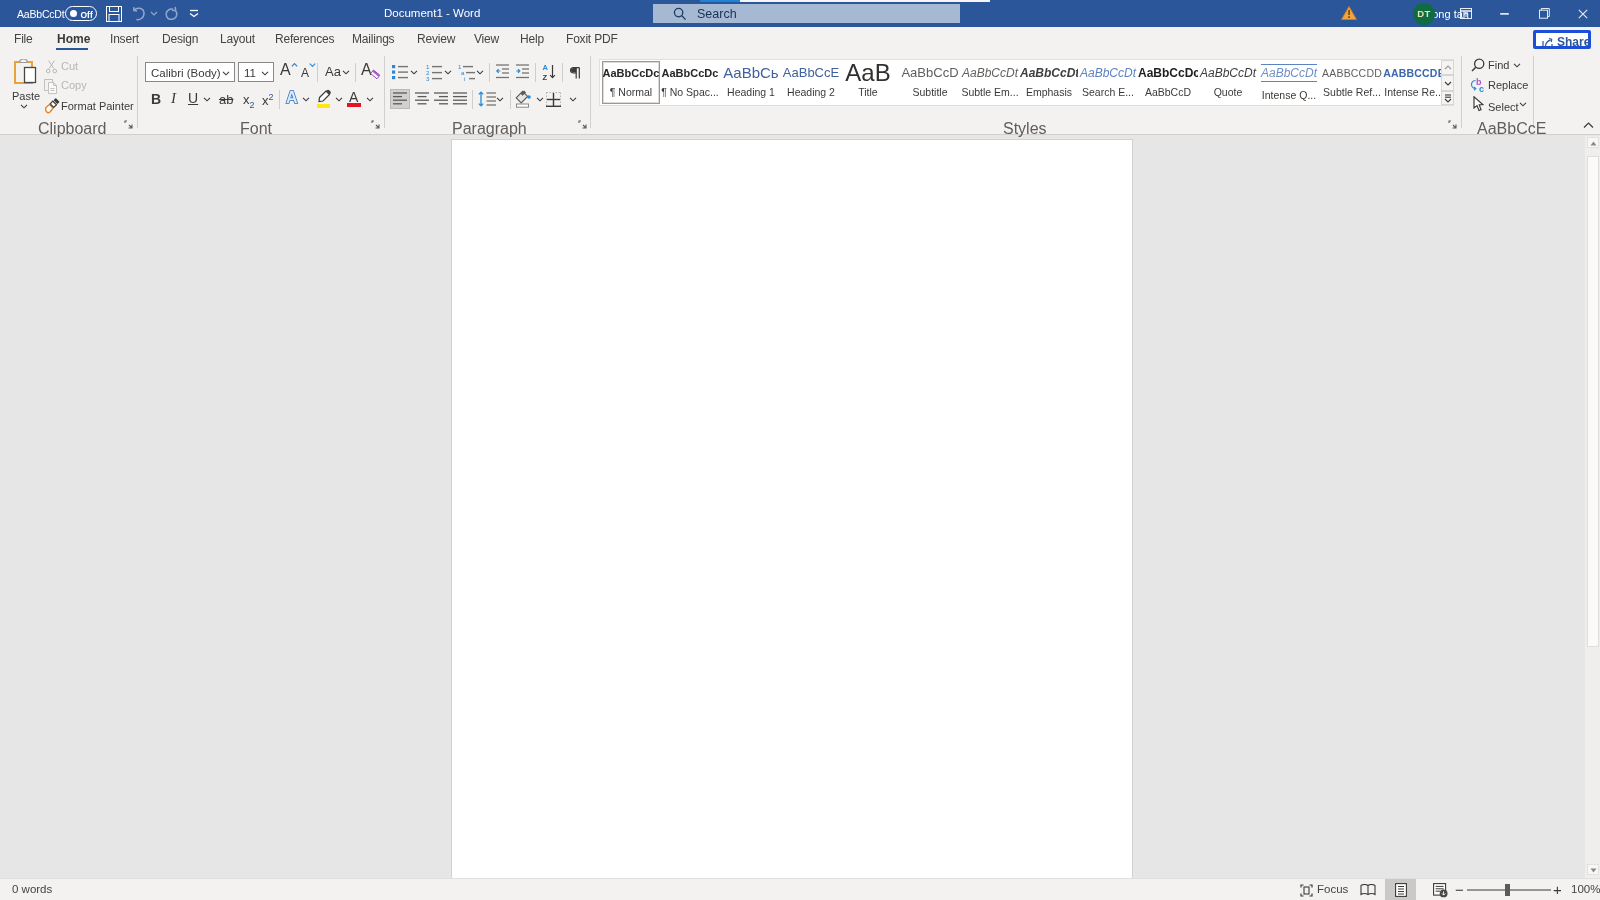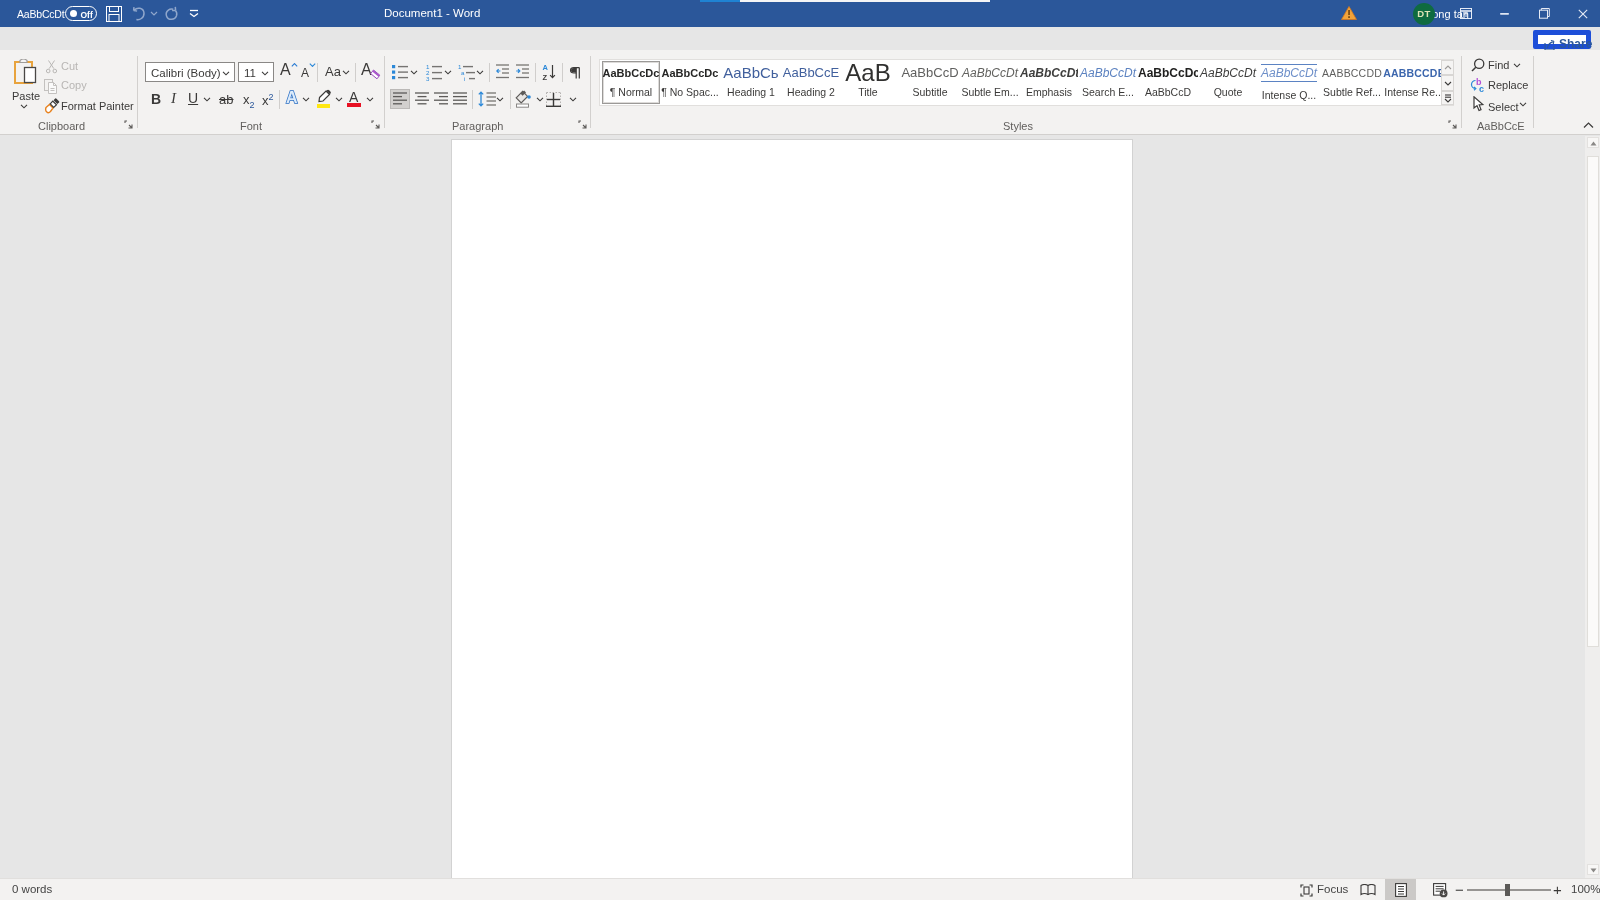--- a/index.html
+++ b/index.html
@@ -20,26 +20,26 @@
 #searchbox .sicon { position:absolute; left:20px; top:3px; }
 #searchbox .stxt { position:absolute; left:44px; top:3px; font-size:12.5px; color:#173055; }
 #user-name { position:absolute; left:1420px; top:8px; font-size:11px; }
 #avatar { position:absolute; left:1413px; top:3px; width:22px; height:22px; border-radius:50%; background:#0f6b40; color:#dfe3b5; font-size:9.5px; font-weight:bold; text-align:center; line-height:22px; letter-spacing:0.3px; }
 
 
 #tabrow { position:absolute; left:0; top:27px; width:1600px; height:23px; background:#f3f2f1; }
 .tab { position:absolute; top:5px; font-size:12px; letter-spacing:-0.2px; color:#444; }
 .tab.sel { color:#38393b; }
 #home-underline { position:absolute; left:56px; top:21px; width:32px; height:3px; background:#2b579a; }
-#sharebtn { position:absolute; left:1533px; top:30px; width:58px; height:19px; background:#fff; border:5px solid #1d4ed8; border-radius:2px; }
+#sharebtn { position:absolute; left:1533px; top:30px; width:58px; height:19px; background:#fff; border:3px solid #1d4ed8; border-radius:2px; }
 #sharebtn span { position:absolute; left:21px; top:2px; font-size:12px; color:#2b579a; font-weight:bold; }
 
 
 #ribbon { position:absolute; left:0; top:50px; width:1600px; height:85px; background:#f3f2f1; border-bottom:1px solid #d2d0ce; }
-.grouplabel { position:absolute; font-size:11px; color:#605e5c; top:70px; }
+.grouplabel { position:absolute; font-size:16px; color:#605e5c; top:70px; }
 .gdivider { position:absolute; top:6px; height:72px; width:1px; background:#d2d0ce; }
 .launcher { position:absolute; top:70px; width:10px; height:10px; }
 .ricon { position:absolute; }
 .rlabel { position:absolute; font-size:11px; color:#3b3a39; }
 .graylabel { position:absolute; font-size:11px; color:#b8b6b4; }
 .chev { position:absolute; }
 
 
 .combo { position:absolute; background:#fff; border:1px solid #8a8886; }
 
@@ -104,20 +104,27 @@
       <path d="M1 1 L4 4 L7 1" fill="none" stroke="#90a7cc" stroke-width="1.2"></path>
     </svg>
     <svg class="abs" style="left:164px;top:6px;" width="15" height="15" viewBox="0 0 15 15">
       <path d="M11.6 4.4 L11.3 0.9 M11.6 4.4 L8.1 4.6 M11.1 4.0 Q13.5 6.6 12.5 9.8 Q11.3 13.2 7.5 13.3 Q3.7 13.4 2.5 9.9 Q1.4 6.5 4.1 4.3 Q6.3 2.5 9.2 3.3" fill="none" stroke="#90a7cc" stroke-width="1.5"></path>
     </svg>
     <svg class="abs" style="left:189px;top:9px;" width="10" height="9" viewBox="0 0 10 9">
       <line x1="1" y1="1.5" x2="9" y2="1.5" stroke="#ffffff" stroke-width="1.3"></line>
       <path d="M1 4.5 L5 7.5 L9 4.5" fill="none" stroke="#ffffff" stroke-width="1.3"></path>
     </svg>
     <span id="title-text">Document1  -  Word</span>
+    <span id="searchbox">
+      <svg class="sicon" width="14" height="14" viewBox="0 0 14 14">
+        <circle cx="5.6" cy="5.6" r="4.2" fill="none" stroke="#1d3a66" stroke-width="1.3"></circle>
+        <line x1="8.8" y1="8.8" x2="12.6" y2="12.6" stroke="#1d3a66" stroke-width="1.3"></line>
+      </svg>
+      <span class="stxt">Search</span>
+    </span>
     <svg class="abs" style="left:1341px;top:6px;" width="16" height="14" viewBox="0 0 16 14">
       <path d="M8 0.5 L15.5 13.5 L0.5 13.5 Z" fill="#f2a33a" stroke="#d8781c" stroke-width="0.8"></path>
       <rect x="7.2" y="4" width="1.7" height="5" fill="#7a4a10"></rect>
       <rect x="7.2" y="10.2" width="1.7" height="1.8" fill="#7a4a10"></rect>
     </svg>
     <span id="user-name">duong tan</span>
     <span id="avatar">DT</span>
     <svg class="abs" style="left:1460px;top:8px;" width="12" height="11" viewBox="0 0 12 11">
       <rect x="0.5" y="0.5" width="11" height="10" fill="none" stroke="#e6ebf5" stroke-width="1"></rect>
       <line x1="0.5" y1="3" x2="11.5" y2="3" stroke="#e6ebf5" stroke-width="1.6"></line>
@@ -129,20 +136,34 @@
     <svg class="abs" style="left:1539px;top:8px;" width="11" height="11" viewBox="0 0 11 11">
       <rect x="0.5" y="2.2" width="8" height="8" fill="none" stroke="#e6ebf5" stroke-width="1"></rect>
       <path d="M2.3 2.2 L2.3 0.5 L10.3 0.5 L10.3 8.5 L8.8 8.5" fill="none" stroke="#e6ebf5" stroke-width="1"></path>
     </svg>
     <svg class="abs" style="left:1577.5px;top:8.5px;" width="10" height="10" viewBox="0 0 10 10">
       <line x1="0.8" y1="0.8" x2="9.2" y2="9.2" stroke="#e6ebf5" stroke-width="1.1"></line>
       <line x1="9.2" y1="0.8" x2="0.8" y2="9.2" stroke="#e6ebf5" stroke-width="1.1"></line>
     </svg>
   </div>
 
+  <div id="tabrow">
+    <span class="tab" style="left:14px;">File</span>
+    <span class="tab sel" style="left:57px;font-weight:bold;letter-spacing:0;">Home</span>
+    <span class="tab" style="left:110px;">Insert</span>
+    <span class="tab" style="left:162px;">Design</span>
+    <span class="tab" style="left:220px;">Layout</span>
+    <span class="tab" style="left:275px;">References</span>
+    <span class="tab" style="left:352px;">Mailings</span>
+    <span class="tab" style="left:417px;">Review</span>
+    <span class="tab" style="left:474px;">View</span>
+    <span class="tab" style="left:520px;">Help</span>
+    <span class="tab" style="left:566px;">Foxit PDF</span>
+    <span id="home-underline"></span>
+  </div>
   <div id="sharebtn">
     <svg class="abs" style="left:6px;top:3px;" width="13" height="13" viewBox="0 0 13 13">
       <path d="M1 5 L1 12 L10 12 L10 8" fill="none" stroke="#2b579a" stroke-width="1.2"></path>
       <path d="M3.4 10.2 Q3.9 5.4 8.8 3.9" fill="none" stroke="#2b579a" stroke-width="1.2"></path>
       <path d="M9.9 3.2 L6.9 2.5 M9.9 3.2 L9.2 6.2" fill="none" stroke="#2b579a" stroke-width="1.1"></path>
     </svg>
     <span>Share</span>
   </div>
 
   <div id="ribbon">

